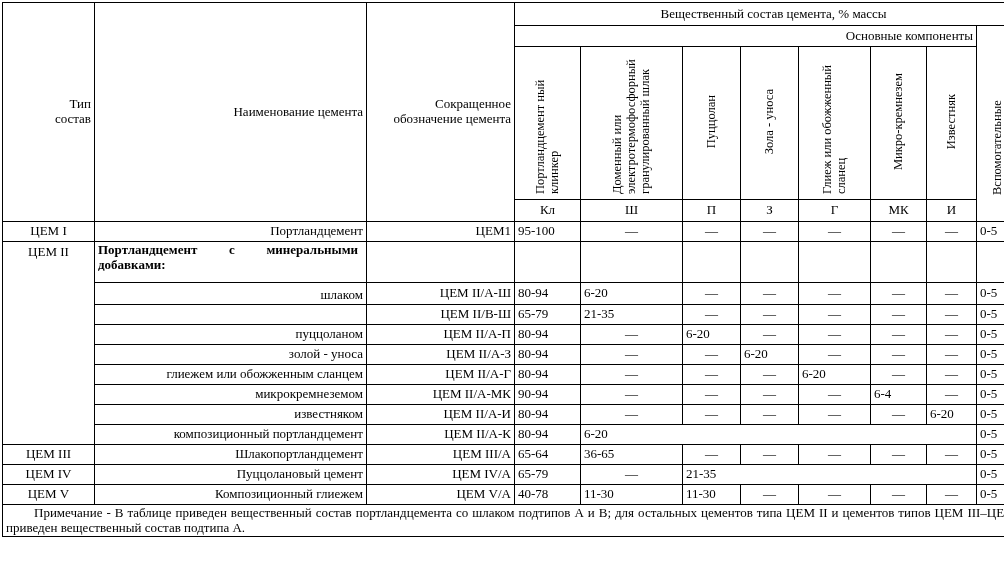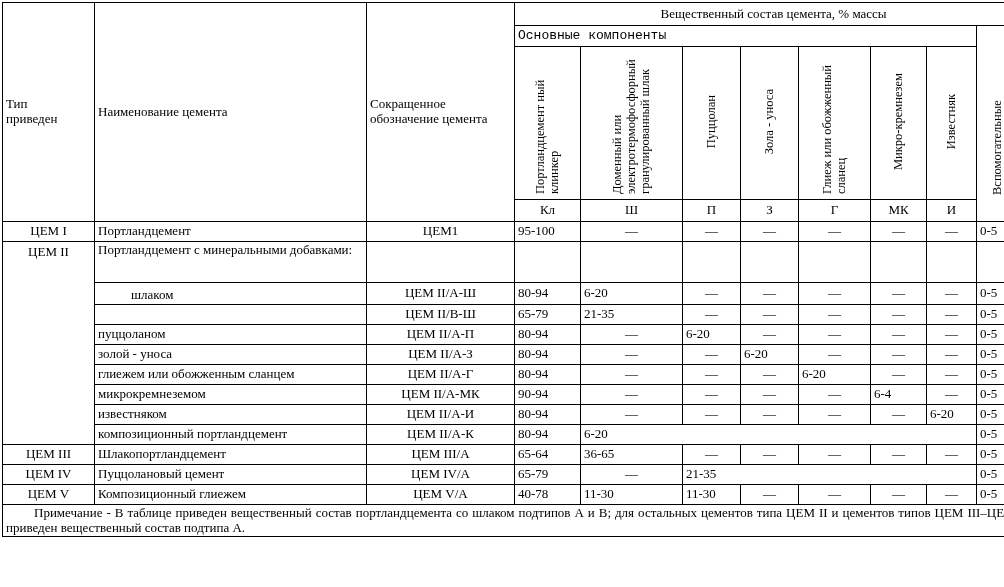--- a/index.html
+++ b/index.html
@@ -33,72 +33,72 @@
     vertical-align: middle;
     line-height: 1.12;
   }
   
   .hdr-top {
     text-align: center;
     font-size: 13.5px;
     height: 20px;
   }
   .hdr-sub {
-    text-align: left;
+    text-align: right;
     font-size: 13.5px;
     height: 18px;
-    font-family: Liberation Mono, monospace;
   }
   .vert {
     height: 150px;
     padding: 0;
     text-align: center;
     vertical-align: bottom;
   }
   .vert > span {
     display: inline-block;
     writing-mode: vertical-rl;
     transform: rotate(180deg);
     white-space: normal;
     font-size: 12.5px;
     line-height: 1.1;
     text-align: left;
     max-height: 146px;
   }
   .hdr-block {
-    text-align: left;
+    text-align: right;
     vertical-align: middle;
     font-size: 14px;
     line-height: 1.2;
   }
   .abbrev {
     text-align: center;
     font-size: 13.5px;
     height: 19px;
     margin-top: 8px;
   }
   
   .c-type {
     text-align: center;
     padding-left: 6px;
     font-size: 13.5px;
     white-space: nowrap;
   }
   .c-name {
-    text-align: left;
+    text-align: right;
     padding-left: 6px;
     font-size: 13.5px;
   }
   .c-name.justify {
     text-align: justify;
     text-align-last: left;
     padding-right: 8px;
+    font-weight: bold;
   }
   .c-abbr {
-    text-align: center;
+    text-align: right;
     font-size: 13.5px;
   }
   .c-val {
     font-size: 13.5px;
   }
   .dash {
     text-align: center;
     font-size: 13.5px;
   }
   .note {
@@ -131,21 +131,21 @@
       <col style="width:72px">
       <col style="width:56px">
       <col style="width:50px">
       <col style="width:56px">
     </colgroup>
     <tbody>
 
       <tr>
         <td rowspan="4" class="hdr-block">
           <span>Тип</span><br>
-          <span>приведен</span>
+          <span>состав</span>
         </td>
         <td rowspan="4" class="hdr-block">Наименование цемента</td>
         <td rowspan="4" class="hdr-block">
           <span>Сокращенное</span><br>
           <span>обозначение цемента</span>
         </td>
         <td colspan="8" class="hdr-top">Вещественный состав цемента, % массы</td>
       </tr>
 
       <tr>

